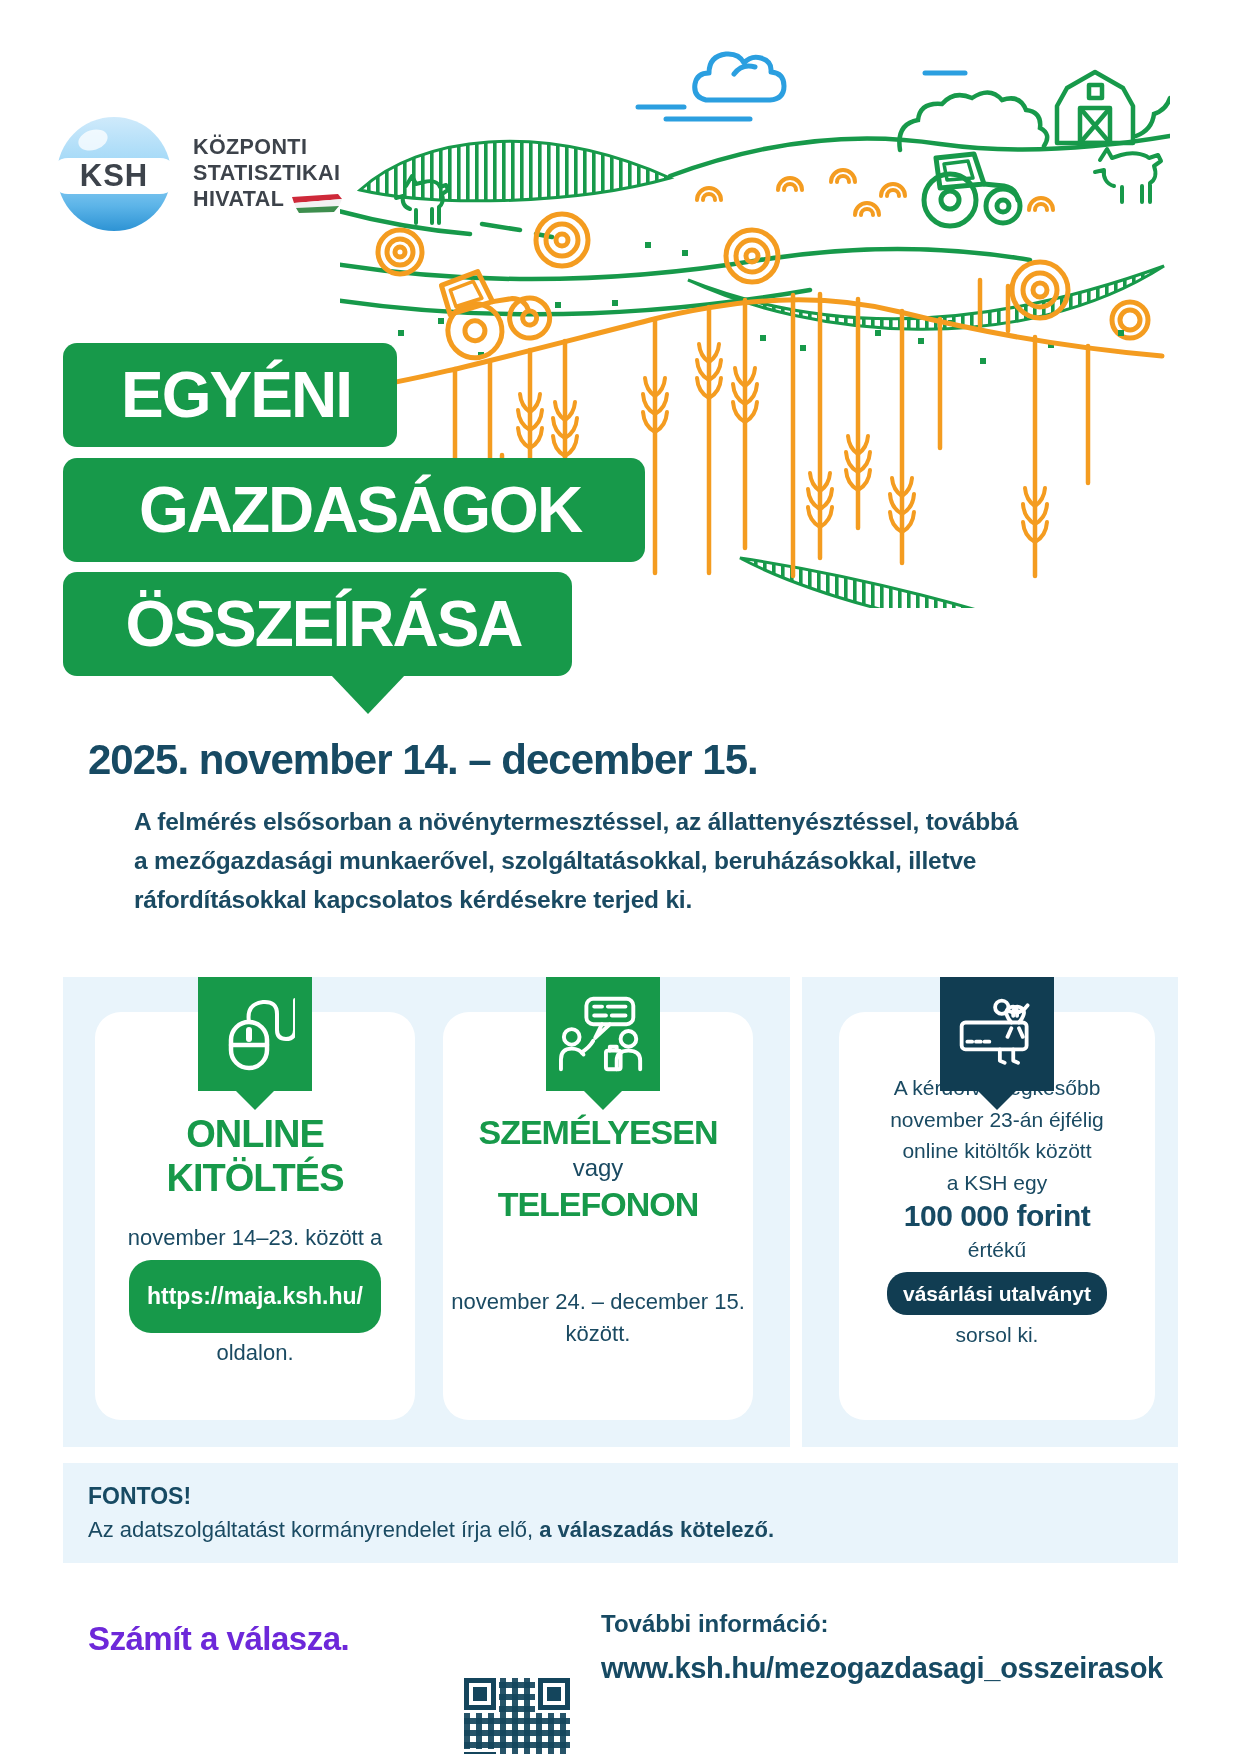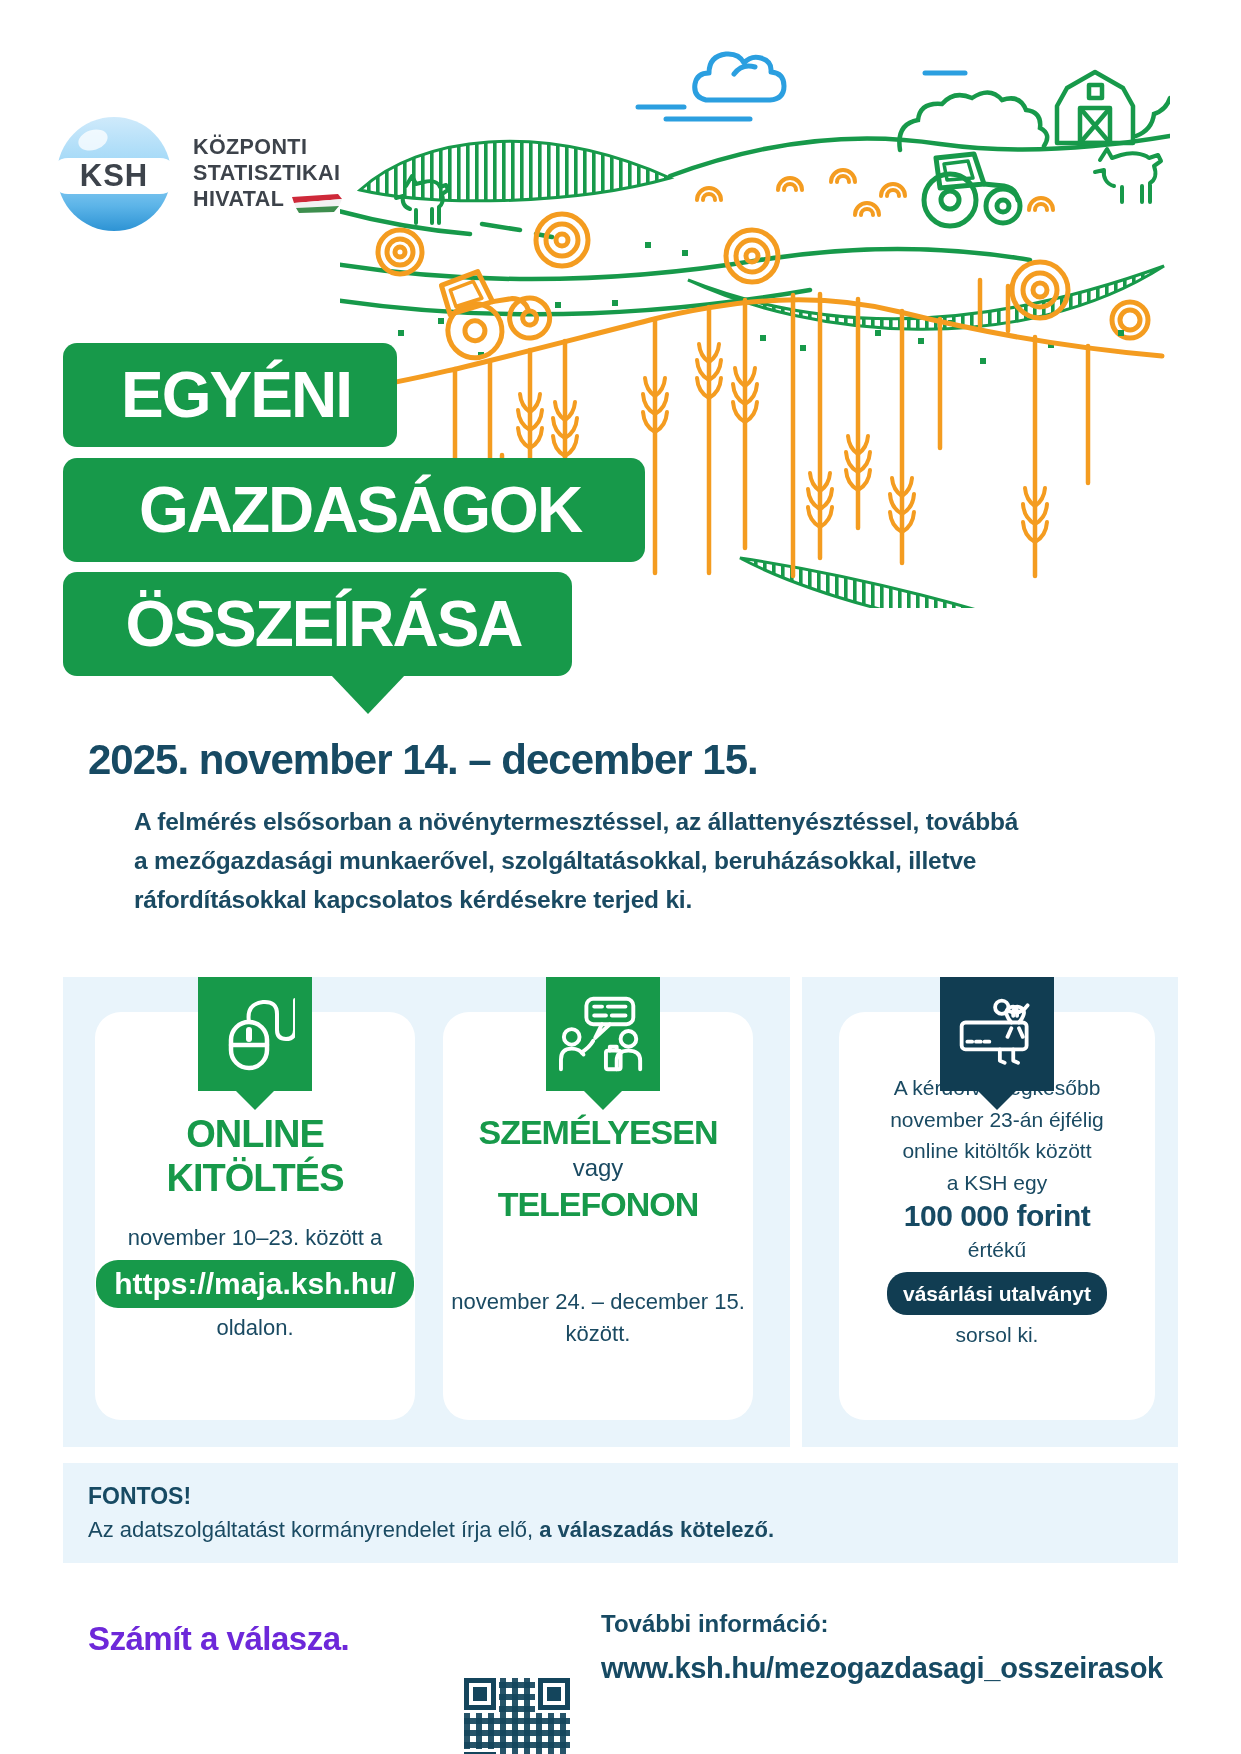--- a/index.html
+++ b/index.html
@@ -47,22 +47,22 @@
     border-right:19px solid transparent;border-top:19px solid #17994a;z-index:4;}
   .badge-pt.navy{border-top-color:#113d52;}
   .b1{left:198px;} .b2{left:546px;} .b3{left:940px;}
   .p1{left:236px;} .p2{left:584px;} .p3{left:978px;}
 
   .card-title{font-size:38px;font-weight:700;color:#17994a;line-height:44px;letter-spacing:-1px;}
   .card-title.sm{font-size:34px;line-height:40px;}
   .vagy{font-size:24px;color:#1a4a62;line-height:32px;}
   .card-text{font-size:22px;color:#1a4a62;line-height:32px;}
   .card1 .head{margin-top:100px;} .card2 .head{margin-top:100px;}
-  .pill{display:inline-block;background:#17994a;color:#fff;font-weight:700;font-size:30px;
-    border-radius:22px;padding:7px 18px;margin:6px 0 4px 0;}
+  .pill{display:inline-block;background:#17994a;color:#fff;font-weight:700;font-size:23px;
+    border-radius:22px;padding:23px 18px;margin:6px 0 4px 0;}
   .pill.navy{background:#113d52;font-size:21px;border-radius:20px;padding:6px 16px;}
   .c3text{margin-top:60px;font-size:21px;line-height:31.5px;color:#1a4a62;}
   .c3amount{font-size:30px;font-weight:700;color:#174a63;line-height:36px;letter-spacing:-.5px;text-align:center;}
 
   
   .qr{position:relative;background-color:#fff;}
   .qr-green{background-image:
      repeating-linear-gradient(0deg,rgba(23,153,74,.9) 0 5px,transparent 5px 10px),
      repeating-linear-gradient(90deg,rgba(23,153,74,.9) 0 5px,#fff 5px 10px);}
   .qr-navy{background-image:
@@ -316,21 +316,21 @@
       <path d="M68 28 q10 -12 1 -16 q-8 -3 -7 9"></path>
       <path d="M60 34 l-4 9 M68 34 l4 9"></path>
       <path d="M48 56 v12 l5 2 M62 56 v12 l5 2"></path>
     </svg>
   </div>
   <div class="abs badge-pt navy p3"></div>
 
   <div class="abs card card1">
     <div class="card-title head">ONLINE</div>
     <div class="card-title">KITÖLTÉS</div>
-    <div class="card-text" style="margin-top:22px">november 10–23. között a</div>
+    <div class="card-text" style="margin-top:22px">november 14–23. között a</div>
     <div class="pill">https://maja.ksh.hu/</div>
     <div class="card-text">oldalon.</div>
   </div>
   <div class="abs qr qr-green qr1">
     <span class="f tl"></span>
       <span class="f tr"></span>
       <span class="f bl"></span>
   </div>
 
   <div class="abs card card2">

